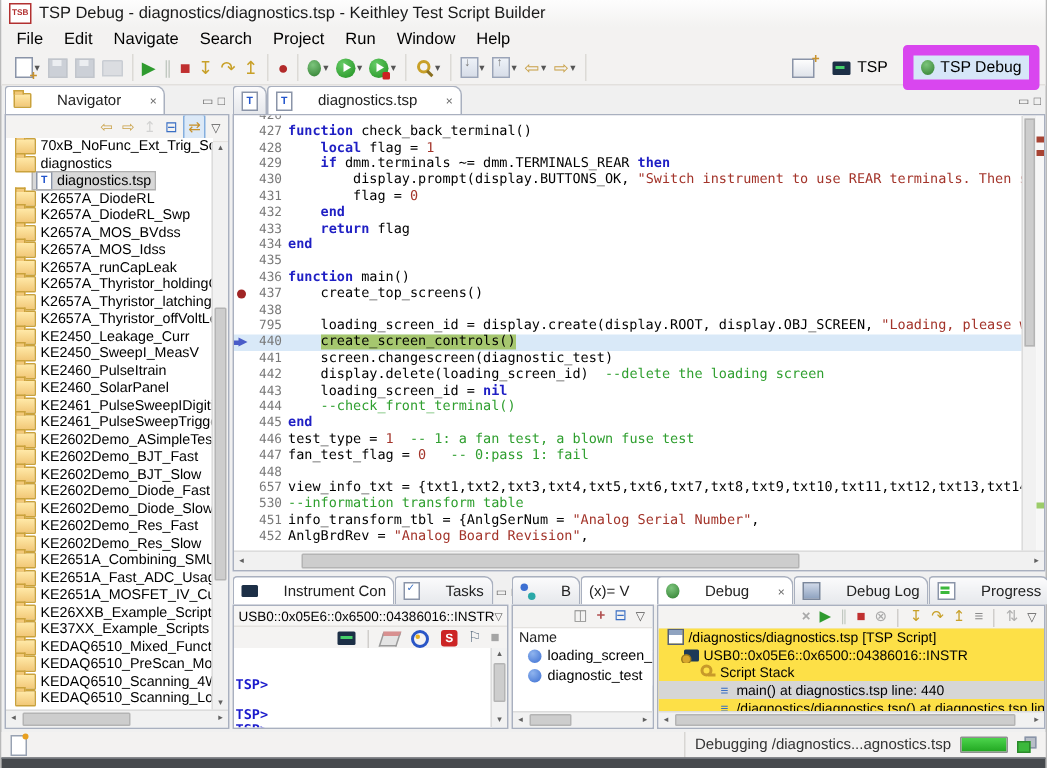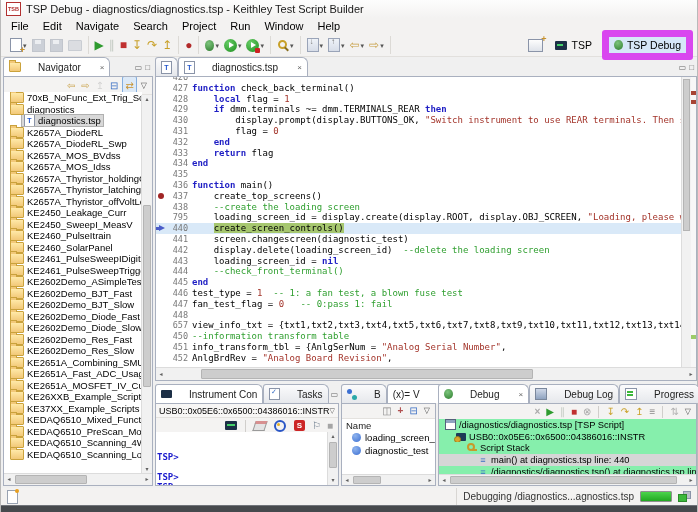--- a/index.html
+++ b/index.html
@@ -135,21 +135,21 @@
   #variables .viewbox{top:19px}
   .var-head{height:12px;font-size:9.5px;color:#222;padding-left:4px;display:flex;align-items:center;background:#fff}
   .var-row{display:flex;align-items:center;height:13px;font-size:9.5px;white-space:nowrap;background:#fff}
   .vdot{width:9px;height:9px;border-radius:50%;background:radial-gradient(circle at 35% 30%,#8fb4ee,#3c6fd2);margin:0 4px 0 10px;flex:none}
   .ico-bdots{width:10px;height:11px;position:relative;flex:none}
   .ico-bdots::before{content:"";position:absolute;left:0;top:0;width:5px;height:5px;border-radius:50%;background:#3c6fd2}
   .ico-bdots::after{content:"";position:absolute;right:0;bottom:0;width:5px;height:5px;border-radius:50%;background:#2aa8a8}
 
   #debugview{left:437px;top:384px;width:259px;height:102px}
   #debugview .viewbox{top:19px}
-  #dbg-tree{position:absolute;left:0;right:0;top:15px;bottom:10px;background:#86efac;overflow:hidden}
+  #dbg-tree{position:absolute;left:0;right:0;top:15px;bottom:10px;background:#fde047;overflow:hidden}
   .dt-row{display:flex;align-items:center;height:11.7px;font-size:9.3px;white-space:nowrap;overflow:hidden}
   .dt-row.selected{background:#d6d6d6}
   .dico{margin-right:3px;flex:none}
   .dico-script{width:9px;height:9px;border:1px solid #55617a;background:linear-gradient(#8fa3c0 0 3px,#fff 3px)}
   .dico-inst{width:10px;height:8px;background:#1d3a57;border-radius:1px;position:relative}
   .dico-inst::after{content:"";position:absolute;left:-2px;bottom:-2px;width:5px;height:5px;background:#d8a72c;border:1px solid #9c7a1a;border-radius:50%}
   .dico-key{width:10px;height:10px;position:relative}
   .dico-key::before{content:"";position:absolute;left:0;top:0;width:4px;height:4px;border:2px solid #c89a2a;border-radius:50%}
   .dico-key::after{content:"";position:absolute;right:0;bottom:2px;width:5px;height:2px;background:#c89a2a}
   .dico-frame{color:#3a6fc4;font-weight:bold;font-size:9px;width:10px;text-align:center}
@@ -359,20 +359,26 @@
           </div>
           <div class="nav-row">
             <span class="nav-sel">
               <span class="ico-folder"></span>
               <span class="nav-label">K2657A_MOS_Idss</span>
             </span>
           </div>
           <div class="nav-row">
             <span class="nav-sel">
               <span class="ico-folder"></span>
+              <span class="nav-label">K2657A_runCapLeak</span>
+            </span>
+          </div>
+          <div class="nav-row">
+            <span class="nav-sel">
+              <span class="ico-folder"></span>
               <span class="nav-label">K2657A_Thyristor_holdingCurr</span>
             </span>
           </div>
           <div class="nav-row">
             <span class="nav-sel">
               <span class="ico-folder"></span>
               <span class="nav-label">K2657A_Thyristor_latchingCurr</span>
             </span>
           </div>
           <div class="nav-row">
@@ -549,33 +555,33 @@
           <div class="cl"><span class="mark"></span><span class="lnum">428</span><span class="ltxt"><span class="tk-p">    </span><span class="tk-k">local</span><span class="tk-p"> flag = </span><span class="tk-n">1</span></span></div>
           <div class="cl"><span class="mark"></span><span class="lnum">429</span><span class="ltxt"><span class="tk-p">    </span><span class="tk-k">if</span><span class="tk-p"> dmm.terminals ~= dmm.TERMINALS_REAR </span><span class="tk-k">then</span></span></div>
           <div class="cl"><span class="mark"></span><span class="lnum">430</span><span class="ltxt"><span class="tk-p">        display.prompt(display.BUTTONS_OK, </span><span class="tk-s">"Switch instrument to use REAR terminals. Then sele</span></span></div>
           <div class="cl"><span class="mark"></span><span class="lnum">431</span><span class="ltxt"><span class="tk-p">        flag = </span><span class="tk-n">0</span></span></div>
           <div class="cl"><span class="mark"></span><span class="lnum">432</span><span class="ltxt"><span class="tk-p">    </span><span class="tk-k">end</span></span></div>
           <div class="cl"><span class="mark"></span><span class="lnum">433</span><span class="ltxt"><span class="tk-p">    </span><span class="tk-k">return</span><span class="tk-p"> flag</span></span></div>
           <div class="cl"><span class="mark"></span><span class="lnum">434</span><span class="ltxt"><span class="tk-k">end</span></span></div>
           <div class="cl"><span class="mark"></span><span class="lnum">435</span><span class="ltxt"></span></div>
           <div class="cl"><span class="mark"></span><span class="lnum">436</span><span class="ltxt"><span class="tk-k">function</span><span class="tk-p"> main()</span></span></div>
           <div class="cl"><span class="mark bp"></span><span class="lnum">437</span><span class="ltxt"><span class="tk-p">    create_top_screens()</span></span></div>
-          <div class="cl"><span class="mark"></span><span class="lnum">438</span><span class="ltxt"><span class="tk-p">    </span><span class="tk-c">--create the loading screen</span></span></div>
+          <div class="cl"><span class="mark"></span><span class="lnum">438</span><span class="ltxt"><span class="tk-p">    </span></span></div>
           <div class="cl"><span class="mark"></span><span class="lnum">795</span><span class="ltxt"><span class="tk-p">    loading_screen_id = display.create(display.ROOT, display.OBJ_SCREEN, </span><span class="tk-s">"Loading, please wait</span></span></div>
           <div class="cl cur"><span class="mark ip"></span><span class="lnum">440</span><span class="ltxt"><span class="tk-p">    </span><span class="tk-h">create_screen_controls()</span></span></div>
           <div class="cl"><span class="mark"></span><span class="lnum">441</span><span class="ltxt"><span class="tk-p">    screen.changescreen(diagnostic_test)</span></span></div>
           <div class="cl"><span class="mark"></span><span class="lnum">442</span><span class="ltxt"><span class="tk-p">    display.delete(loading_screen_id)  </span><span class="tk-c">--delete the loading screen</span></span></div>
           <div class="cl"><span class="mark"></span><span class="lnum">443</span><span class="ltxt"><span class="tk-p">    loading_screen_id = </span><span class="tk-k">nil</span></span></div>
           <div class="cl"><span class="mark"></span><span class="lnum">444</span><span class="ltxt"><span class="tk-p">    </span><span class="tk-c">--check_front_terminal()</span></span></div>
           <div class="cl"><span class="mark"></span><span class="lnum">445</span><span class="ltxt"><span class="tk-k">end</span></span></div>
           <div class="cl"><span class="mark"></span><span class="lnum">446</span><span class="ltxt"><span class="tk-p">test_type = </span><span class="tk-n">1</span><span class="tk-p">  </span><span class="tk-c">-- 1: a fan test, a blown fuse test</span></span></div>
           <div class="cl"><span class="mark"></span><span class="lnum">447</span><span class="ltxt"><span class="tk-p">fan_test_flag = </span><span class="tk-n">0</span><span class="tk-p">   </span><span class="tk-c">-- 0:pass 1: fail</span></span></div>
           <div class="cl"><span class="mark"></span><span class="lnum">448</span></div>
           <div class="cl"><span class="mark"></span><span class="lnum">657</span><span class="ltxt"><span class="tk-p">view_info_txt = {txt1,txt2,txt3,txt4,txt5,txt6,txt7,txt8,txt9,txt10,txt11,txt12,txt13,txt14,txt15</span></span></div>
-          <div class="cl"><span class="mark"></span><span class="lnum">450</span><span class="ltxt"><span class="tk-c">--information transform table</span></span></div>
+          <div class="cl"><span class="mark"></span><span class="lnum">530</span><span class="ltxt"><span class="tk-c">--information transform table</span></span></div>
           <div class="cl"><span class="mark"></span><span class="lnum">451</span><span class="ltxt"><span class="tk-p">info_transform_tbl = {AnlgSerNum = </span><span class="tk-s">"Analog Serial Number"</span><span class="tk-p">,</span></span></div>
           <div class="cl"><span class="mark"></span><span class="lnum">452</span><span class="ltxt"><span class="tk-p">AnlgBrdRev = </span><span class="tk-s">"Analog Board Revision"</span><span class="tk-p">,</span></span></div>
         </div>
       <div id="ed-vscroll">
         <div id="ed-vthumb"></div>
       </div>
       <div id="ed-ruler">
         <div class="rm" style="top:14px;background:#a84434"></div>
         <div class="rm" style="top:23px;background:#a84434"></div>
         <div class="rm" style="top:258px;background:#9ccc6a"></div>

